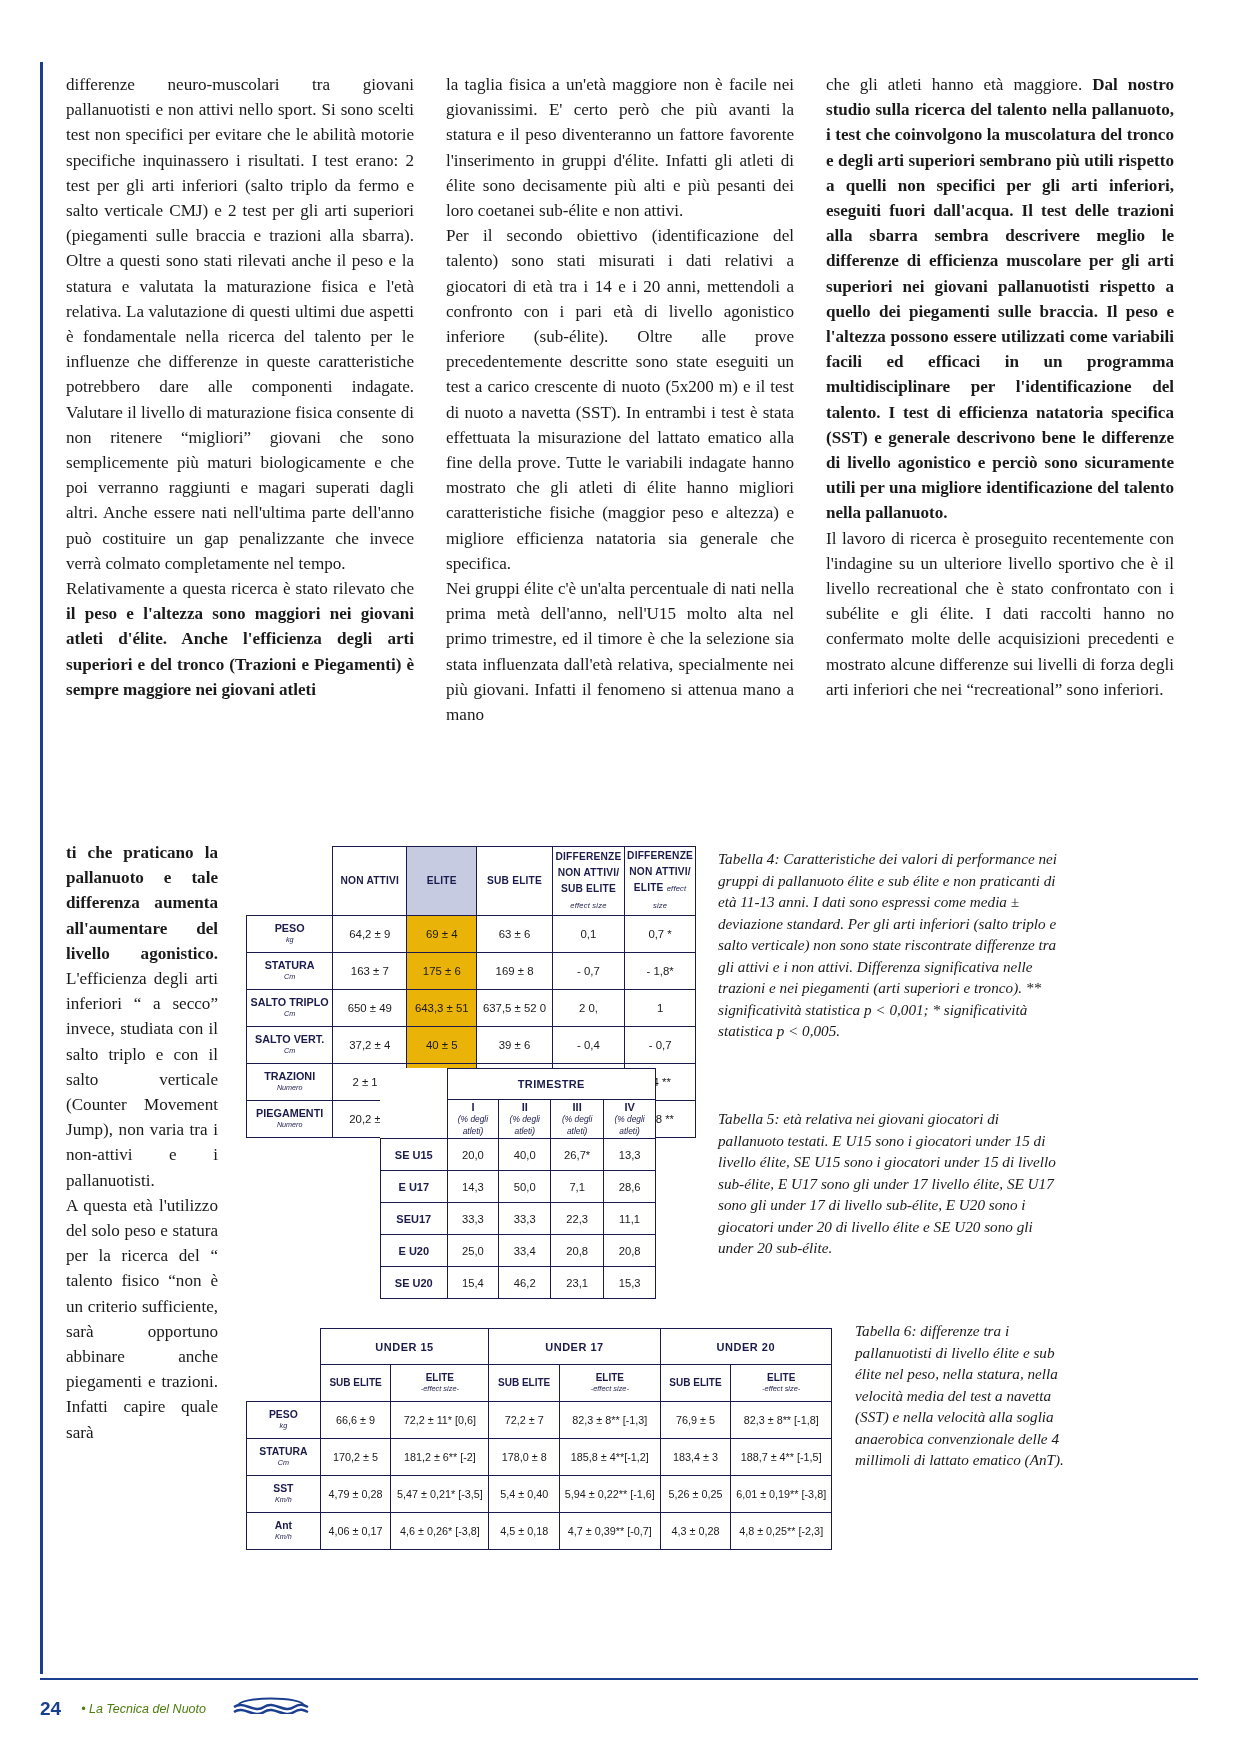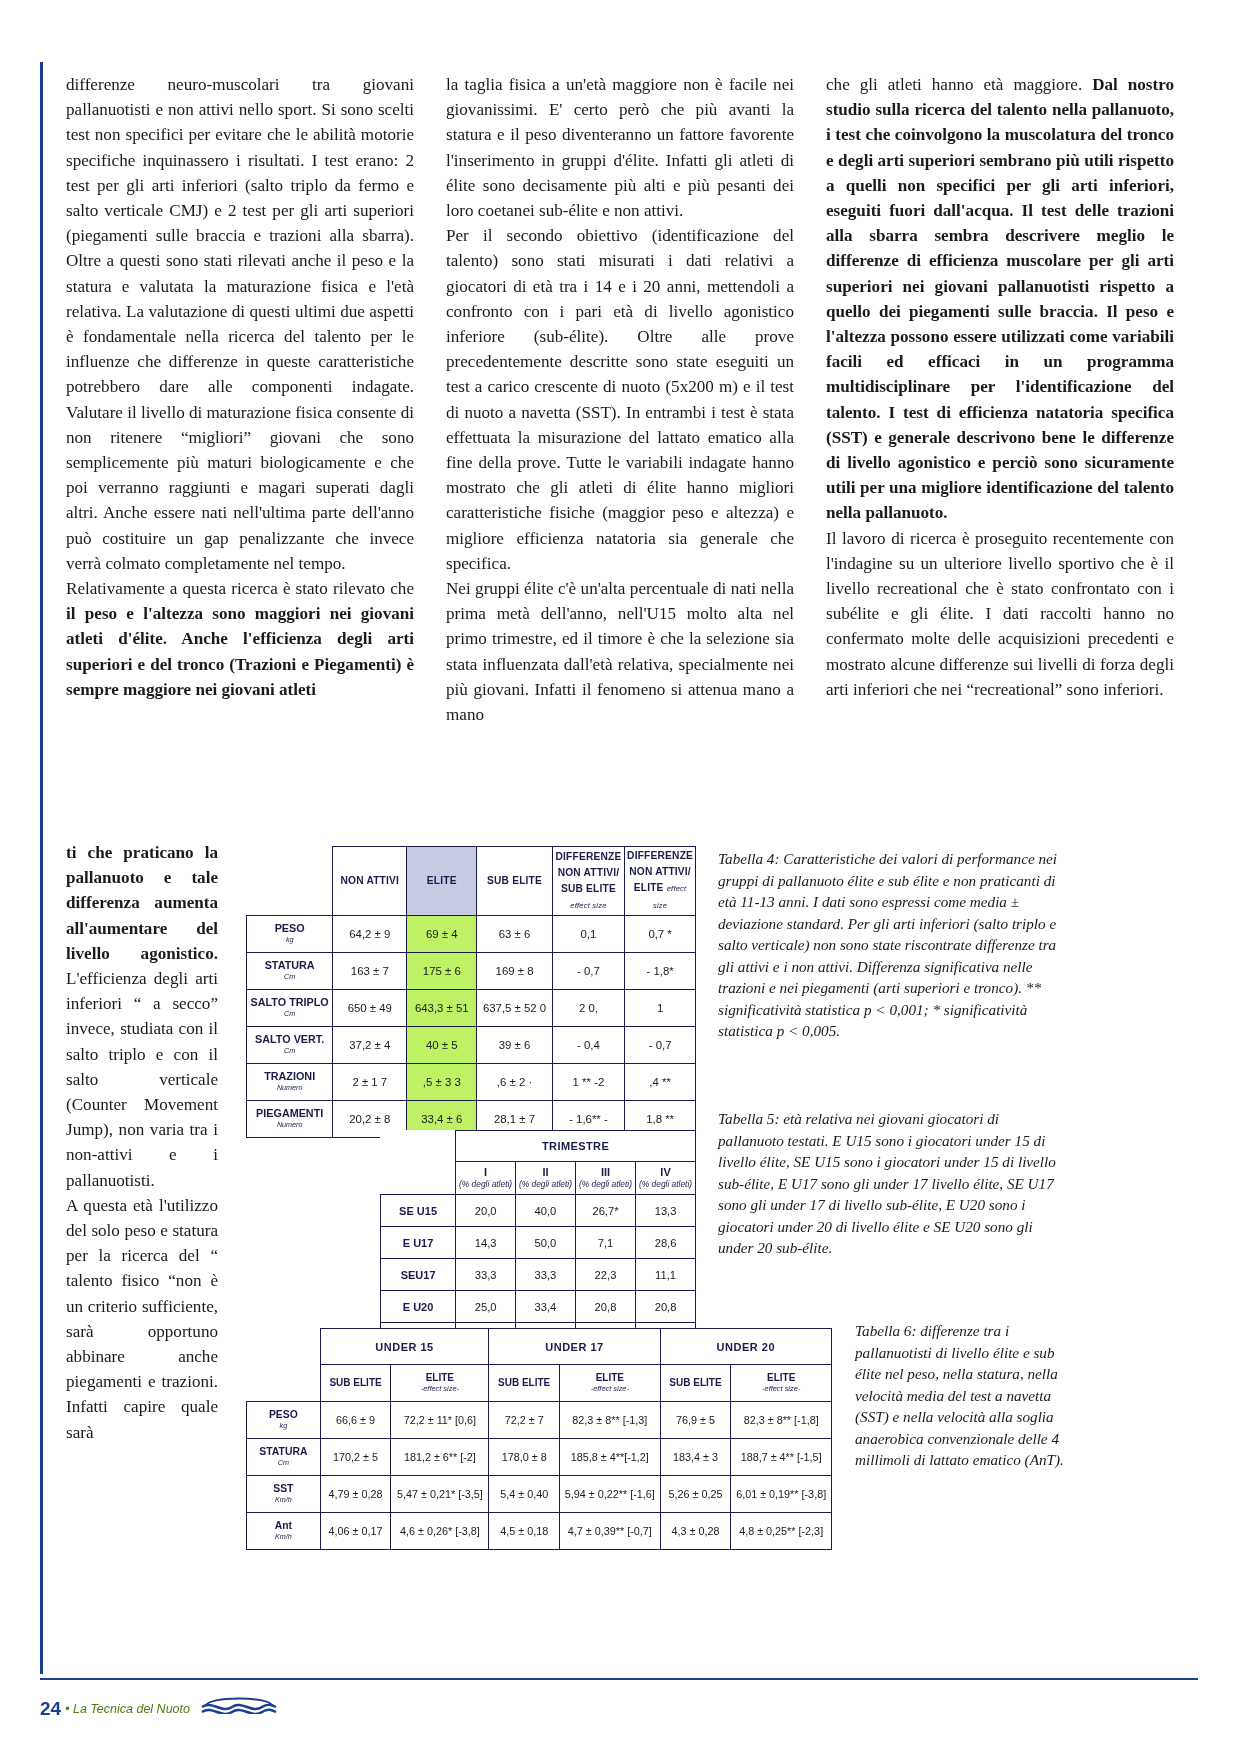--- a/index.html
+++ b/index.html
@@ -94,29 +94,29 @@
   }
   #table-4 .hdr .sub { font-weight: normal; font-size: 7.6px; font-style: italic; }
   #table-4 .rowlab {
     font-weight: bold;
     font-size: 10.8px;
     color: #1b1b4b;
     text-align: center;
     line-height: 11px;
   }
   #table-4 .rowlab .unit { display:block; font-weight: normal; font-size: 7.2px; font-style: italic; color:#1b1b4b; }
-  #table-4 .elite-col { background: #bef264; }
+  #table-4 .elite-col { background: #eab308; }
   #table-4 .hdr.elite-col { background: #c7cbe2; }
 
   
   #table-5 {
     position: absolute;
-    top: 1130px;
+    top: 1068px;
     left: 380px;
-    width: 316px;
+    width: 276px;
   }
   #table-5 td, #table-5 th { height: 29px; font-size: 11.2px; }
   #table-5 .toph {
     font-weight: bold;
     font-size: 11px;
     color: #1b1b4b;
     letter-spacing: .4px;
     height: 22px;
   }
   #table-5 .sub-h {
@@ -160,21 +160,21 @@
   }
   #table-6 .rowlab .unit { display:block; font-weight: normal; font-size: 7.2px; font-style: italic; }
 
   
   .footer {
     position: absolute;
     left: 40px;
     bottom: 36px;
     display: flex;
     align-items: flex-end;
-    gap: 4px;
+    gap: 20px;
   }
   .footer .pagenum {
     font-family: "Liberation Sans", sans-serif;
     font-weight: bold;
     font-size: 19px;
     color: #1b3f8f;
     line-height: 1;
   }
   .footer .ftxt {
     font-family: "Liberation Sans", sans-serif;

